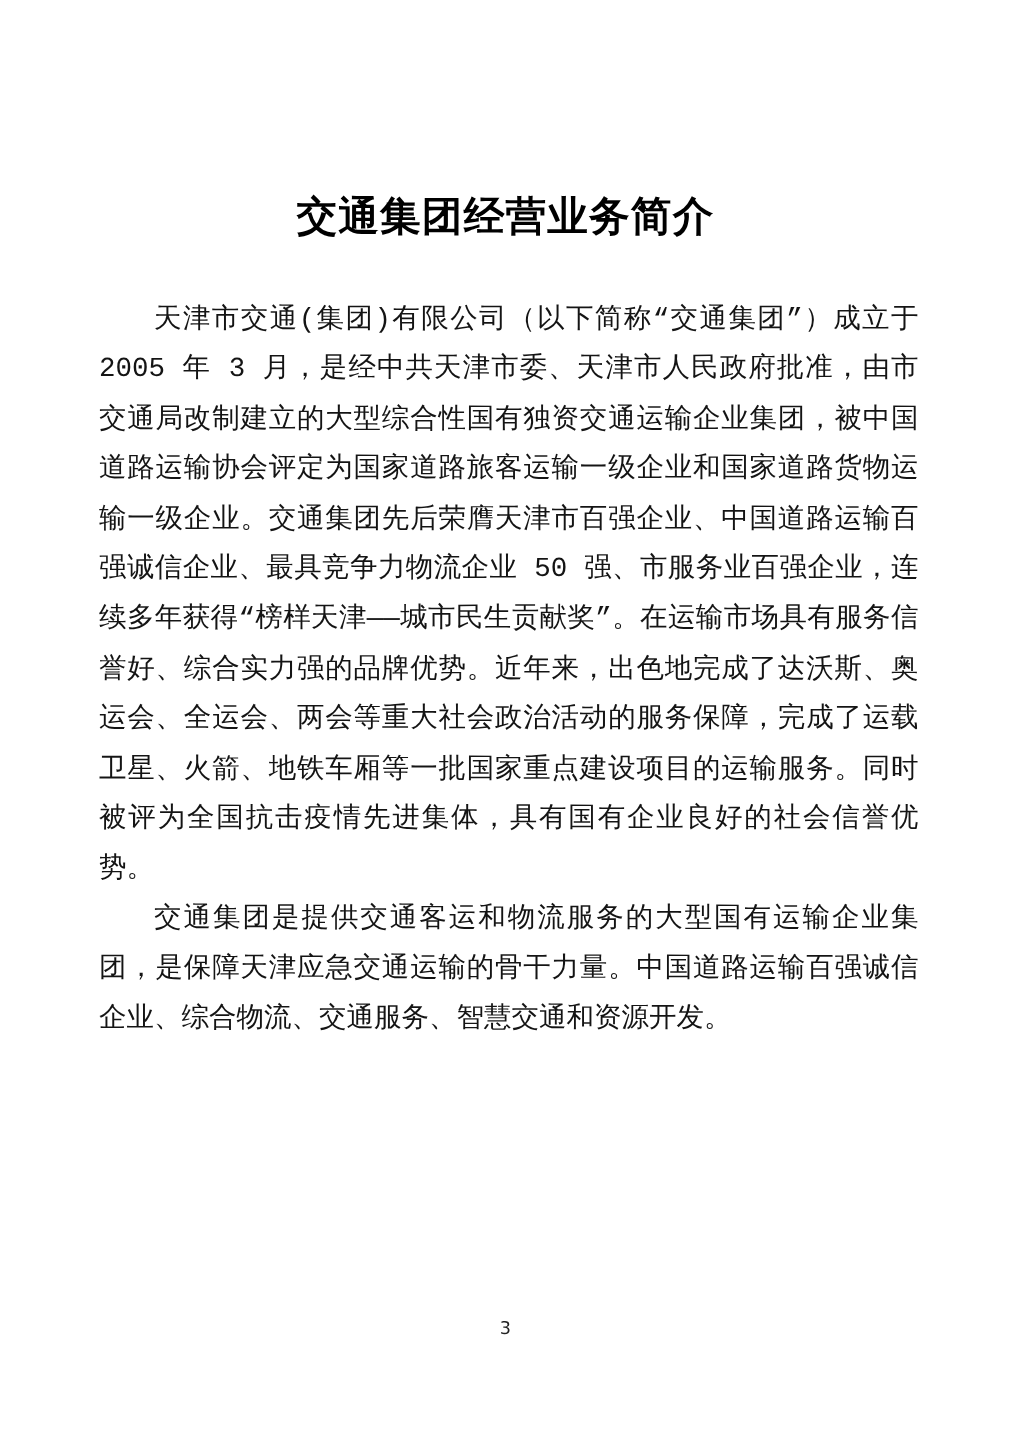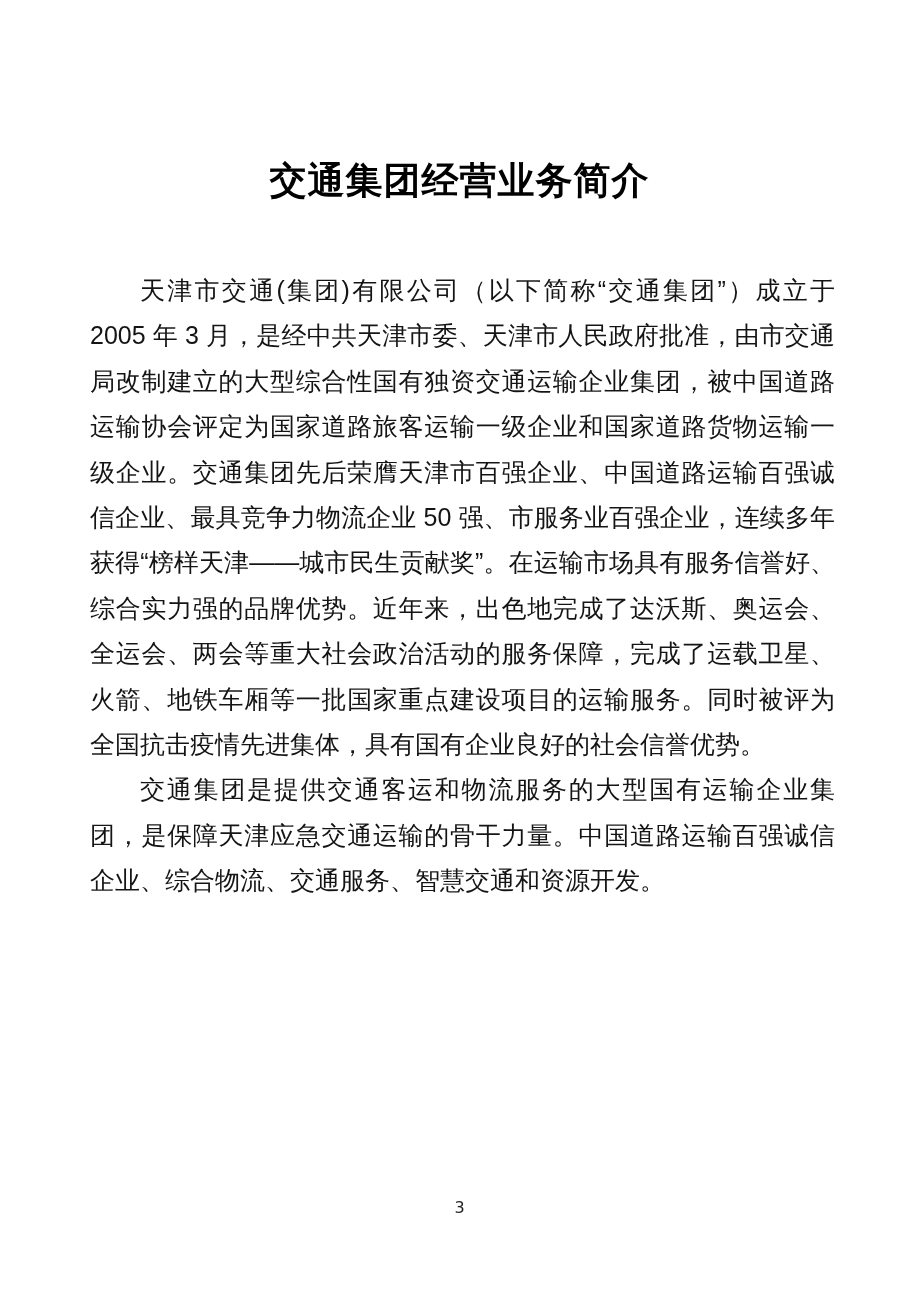--- a/index.html
+++ b/index.html
@@ -10,37 +10,37 @@
   .page {
     position: relative;
     width: 919px;
     height: 1299px;
     background: #ffffff;
     overflow: hidden;
     color: #141414;
   }
   .title {
     position: absolute;
-    top: 156px;
+    top: 172px;
     left: 0;
     width: 919px;
     margin: 0;
     text-align: center;
     font-family: "DejaVu Serif", "Liberation Serif", serif;
     font-size: 37px;
     font-weight: bold;
     letter-spacing: 1px;
     color: #000000;
   }
   .body-text {
     position: absolute;
     top: 268px;
     left: 90px;
     width: 745px;
-    font-family: Liberation Sans, sans-serif;
+    font-family: Liberation Mono, monospace;
     font-size: 25px;
     line-height: 45.4px;
     color: #141414;
   }
   .para {
     margin: 0;
     text-align: justify;
     text-justify: inter-ideograph;
     text-indent: 2em;
   }

